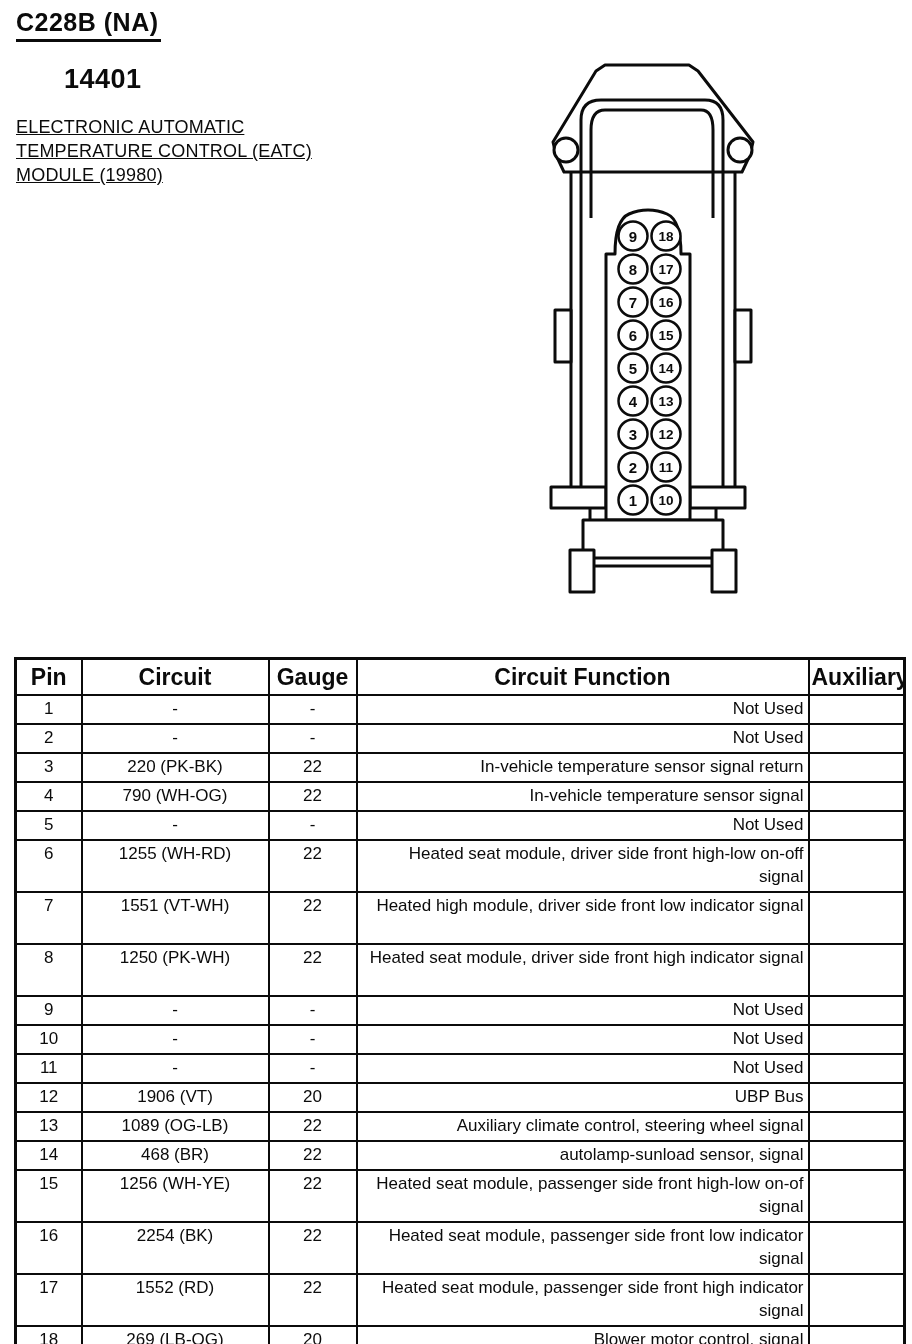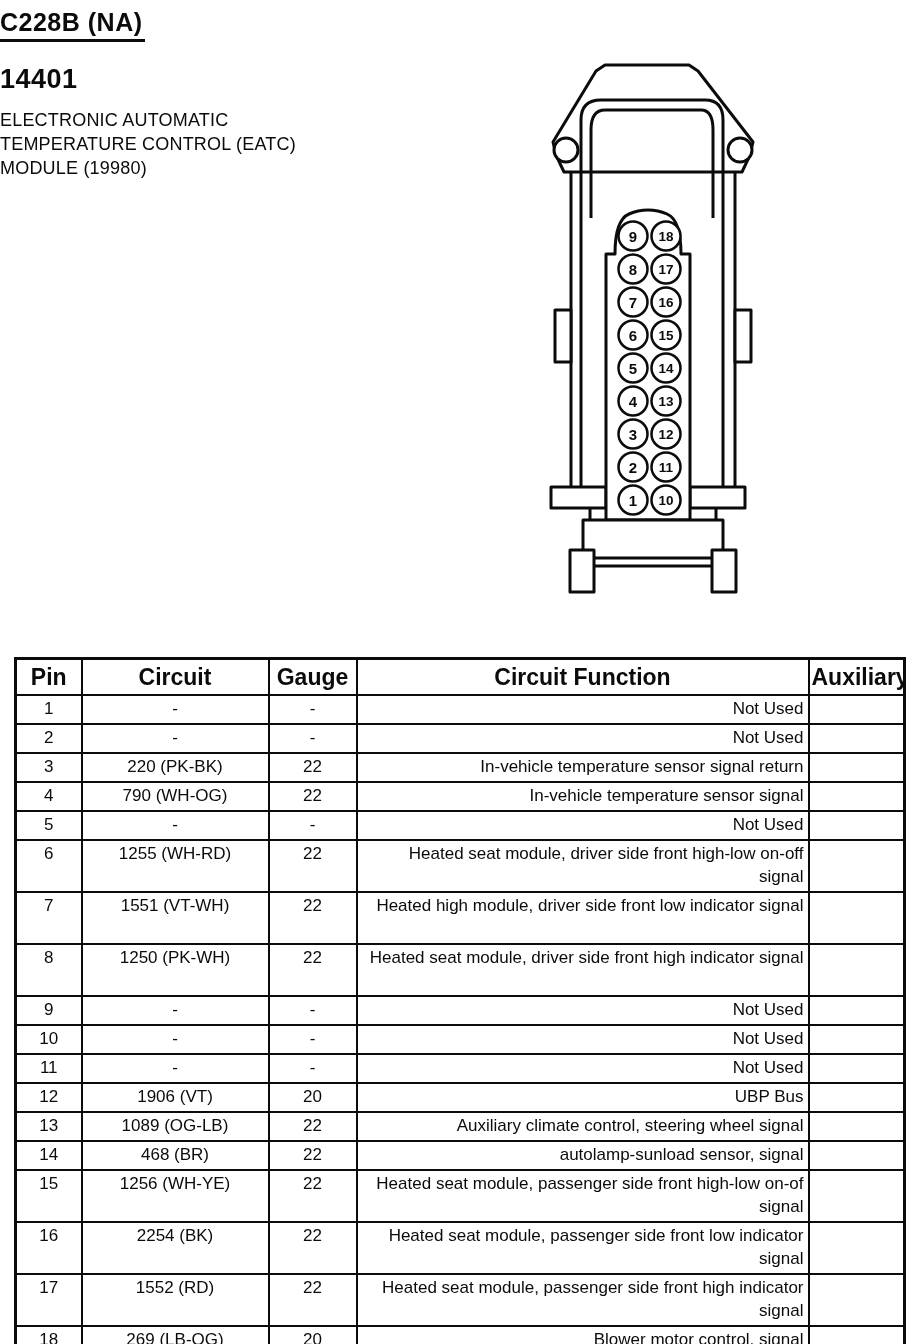--- a/index.html
+++ b/index.html
@@ -2,27 +2,27 @@
 <html><head>
 <meta charset="utf-8">
 <style>
   html,body{margin:0;padding:0;}
   body{
     width:912px;height:1344px;position:relative;background:#ffffff;
     font-family:"Liberation Sans", sans-serif;color:#0b0b0b;
     -webkit-font-smoothing:none;
   }
   
-  .doc-header{position:absolute;left:0;top:8px;}
+  .doc-header{position:absolute;left:16px;top:8px;}
   .connector-id{
     font-size:25px;font-weight:bold;letter-spacing:.5px;
     border-bottom:3px solid #0b0b0b;display:inline-block;padding:0 2px 2px 0;
   }
-  .part-number{font-size:27px;font-weight:bold;margin-top:22px;letter-spacing:.5px;}
-  .component-name{font-size:18px;line-height:24px;margin-top:13px;letter-spacing:.2px;}
+  .part-number{font-size:27px;font-weight:bold;margin-top:22px;letter-spacing:.5px;margin-left:48px;}
+  .component-name{font-size:18px;line-height:24px;margin-top:20px;letter-spacing:.2px;text-decoration:underline;}
   
   .connector-wrap{position:absolute;left:543px;top:58px;width:220px;height:545px;}
   svg{display:block;}
   .pin-num{font-family:"Liberation Sans",sans-serif;font-weight:bold;text-anchor:middle;}
   .pl{font-size:15px;}
   .pr{font-size:13.5px;}
   
   table.pinout{
     position:absolute;left:14px;top:657px;width:889px;
     border-collapse:collapse;table-layout:fixed;

